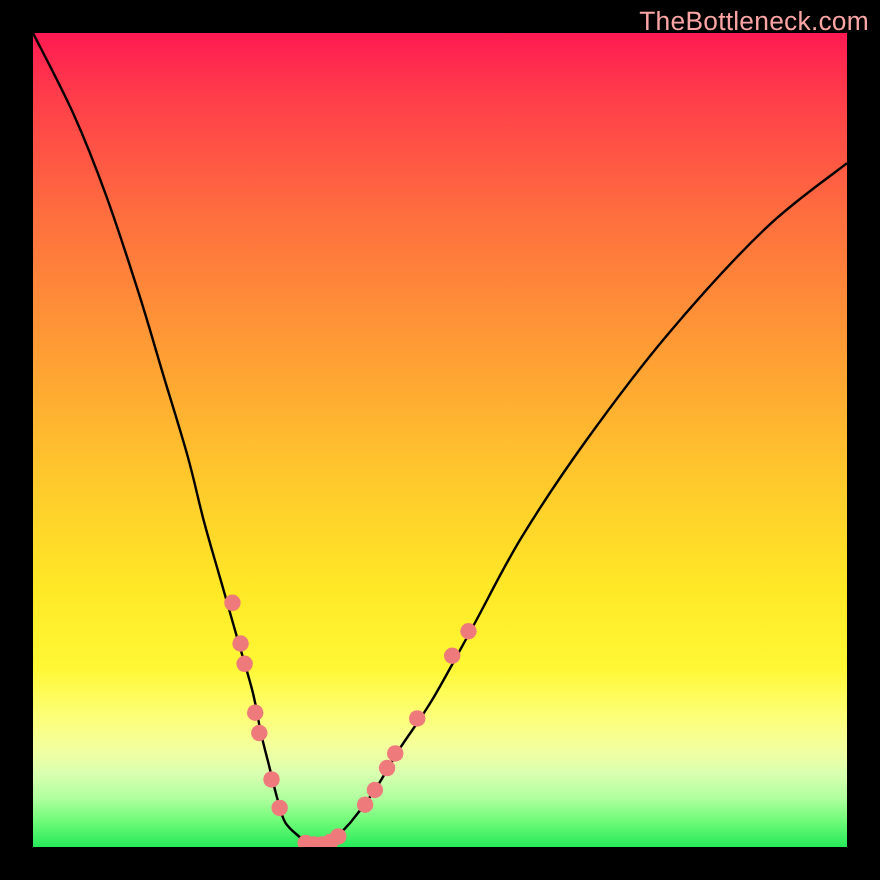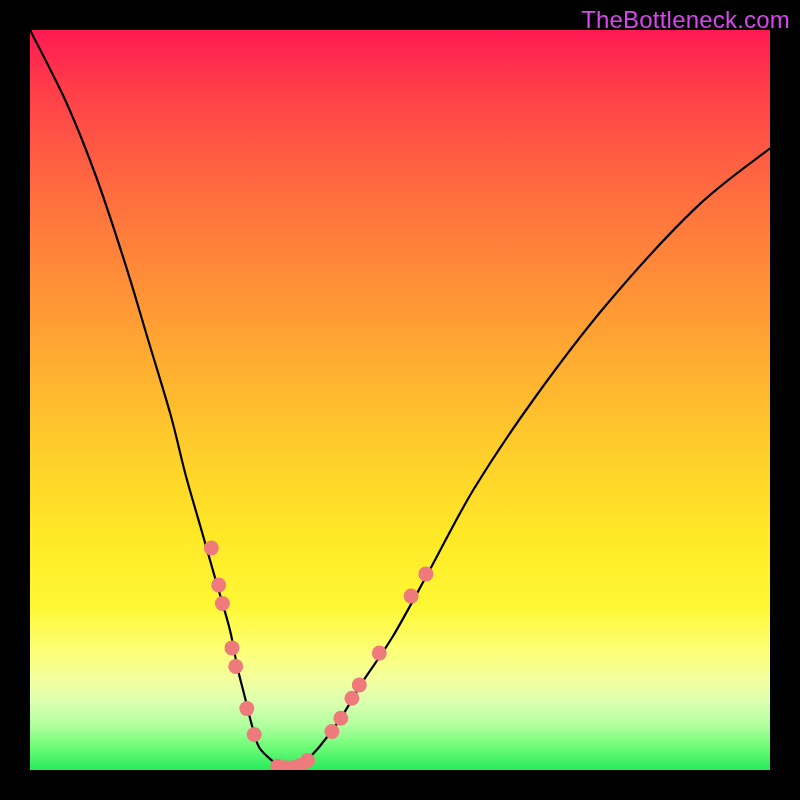--- a/index.html
+++ b/index.html
@@ -37,21 +37,21 @@
       #d9ffb0 91%,
       #b0ff9e 94%,
       #6bfb76 97%,
       #27e95a 100%
     );
   }
   .watermark {
     position: absolute;
     top: 6px;
     right: 10px;
-    color: #d946ef;
+    color: #fca5a5;
     font-size: 24px;
     font-weight: 500;
     letter-spacing: 0.2px;
     z-index: 10;
   }
   svg.overlay {
     position: absolute;
     left: 0;
     top: 0;
     width: 740px;

